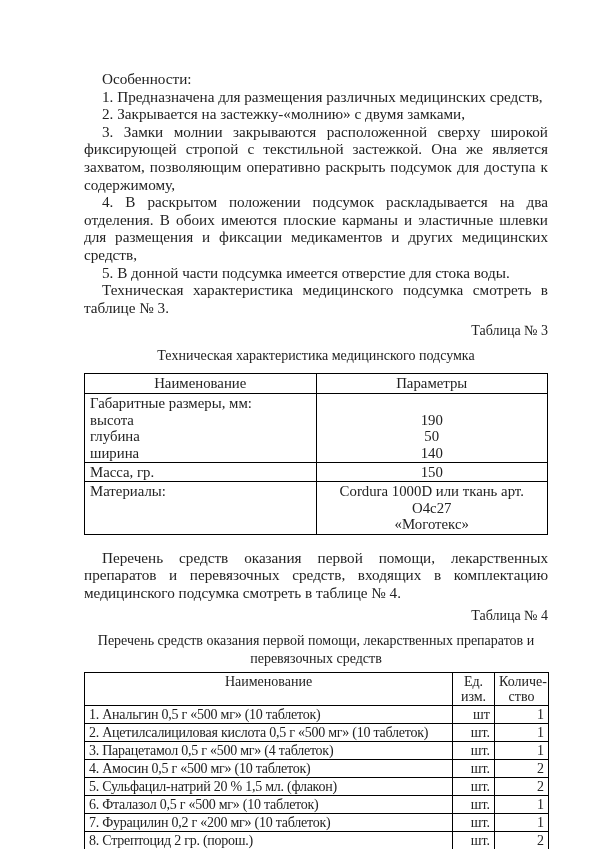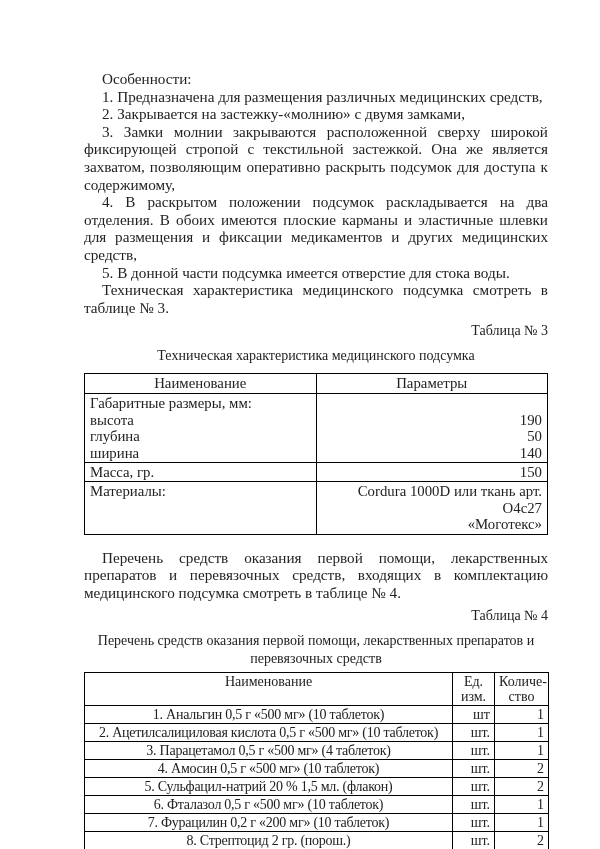--- a/index.html
+++ b/index.html
@@ -42,32 +42,31 @@
   }
   td { border: 1px solid #000000; vertical-align: top; }
   
   .t3 { margin-top: 8px; }
   .t3 td {
     font-size: 14.8px;
     line-height: 16.4px;
     padding: 1px 5px;
   }
   .t3 .hdr { text-align: center; height: 17px; }
-  .t3 .c { text-align: right; }
+  .t3 .c { text-align: center; }
   .ln { min-height: 16.4px; }
   
   .kit { margin-top: 14px; }
   
   .t4 { margin-top: 4px; }
   .t4 td {
     font-size: 14px;
     line-height: 15px;
     padding: 1px 4px;
     overflow: hidden;
-    text-align: center;
   }
   .t4 .hdr { text-align: center; vertical-align: top; }
   .t4 .name { white-space: nowrap; letter-spacing: -0.25px; }
   .t4 .c { text-align: right; }
   .t4 .row td { height: 15px; }
   .pagenum {
     text-align: right;
     font-size: 14.5px;
     margin-top: 6px;
   }

